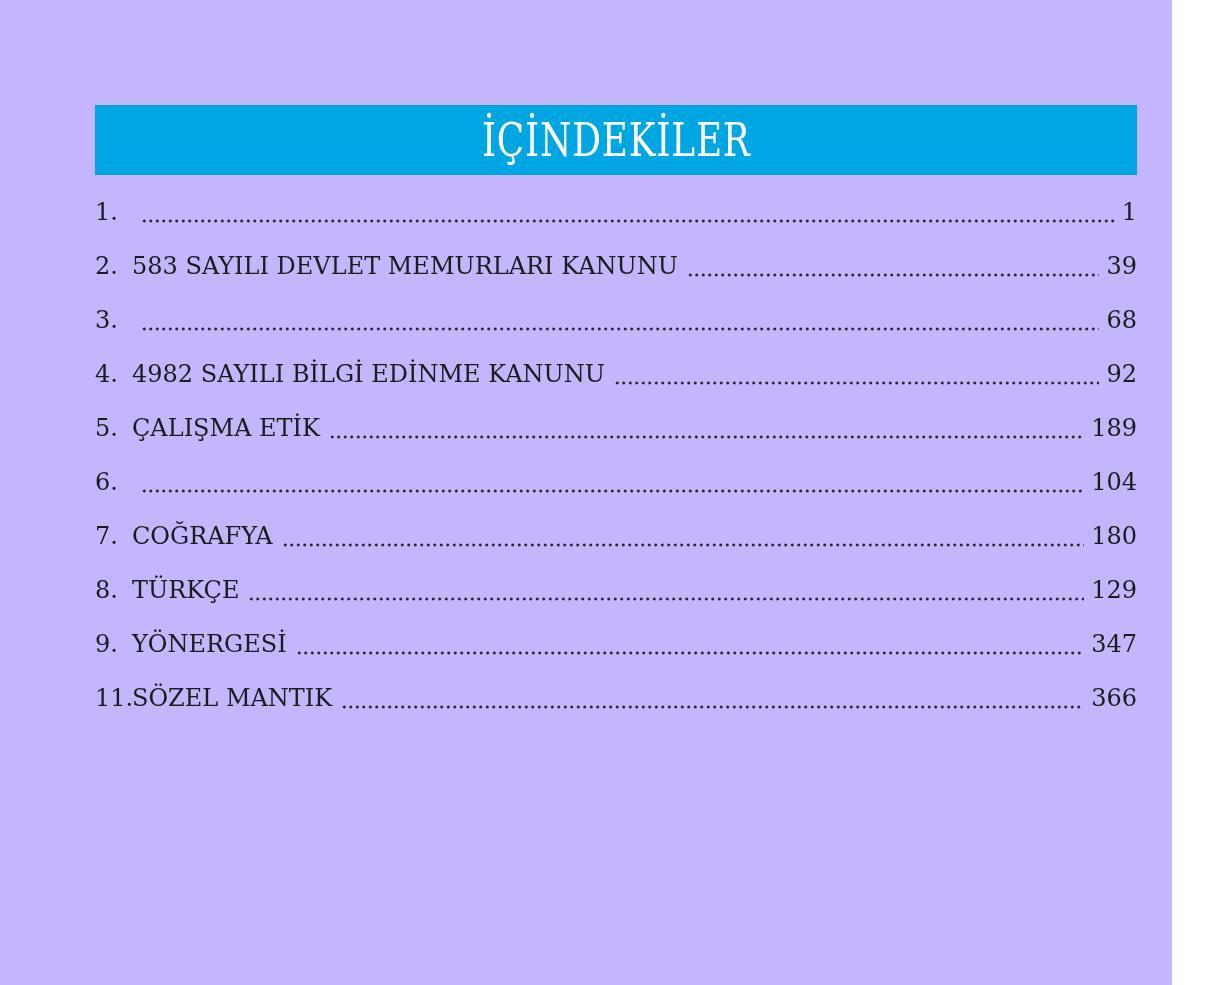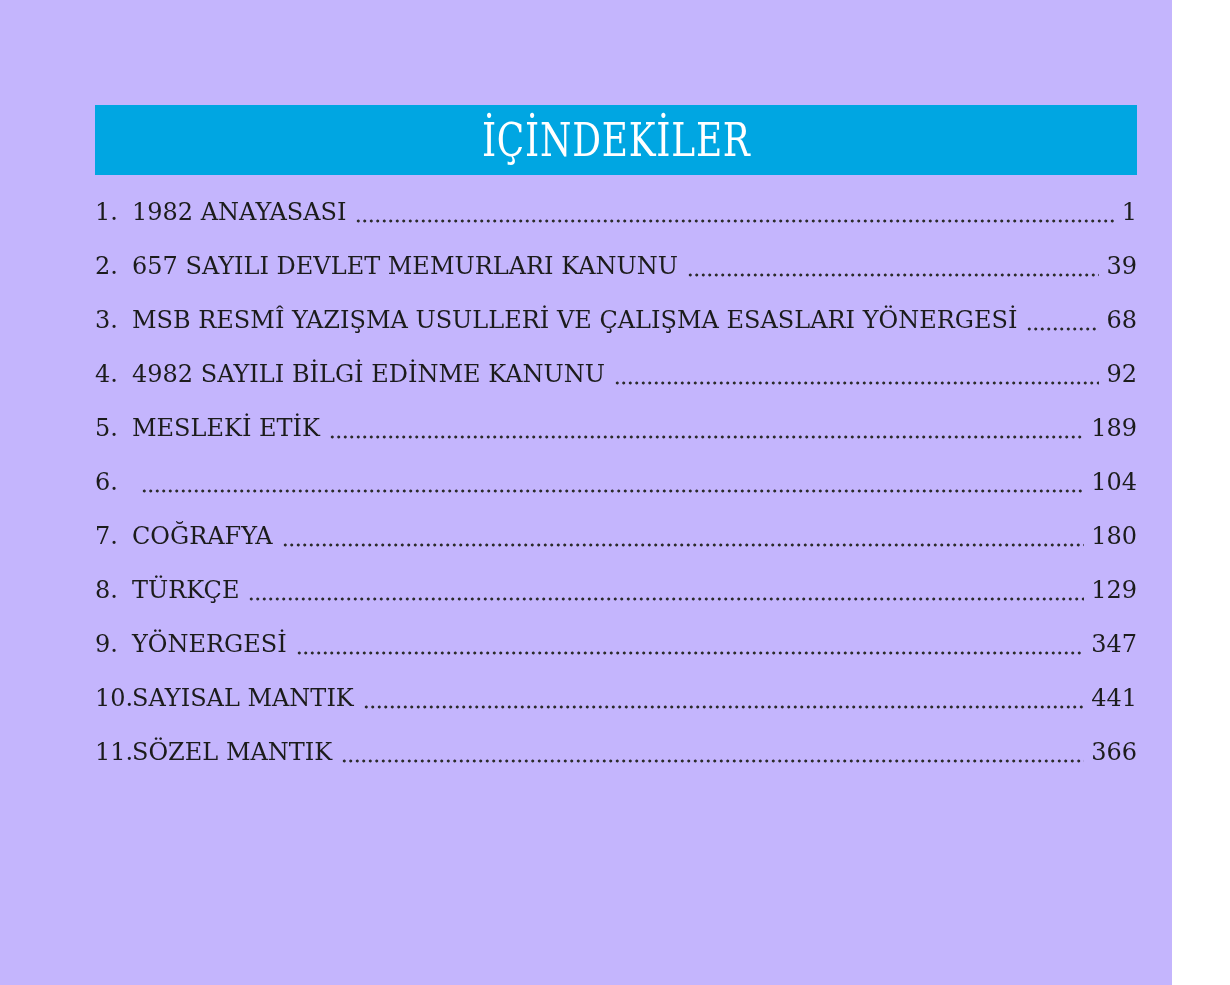--- a/index.html
+++ b/index.html
@@ -77,45 +77,43 @@
 
 <div class="page">
 
   <div class="header-bar" style="background: rgb(0, 166, 226);">
     <span class="header-title" style="color: rgb(255, 255, 255);">İÇİNDEKİLER</span>
   </div>
 
   <div class="toc-list" id="toc-list">
       <div class="toc-row">
         <span class="toc-num">1.</span>
-        <span class="toc-title">1982 ANAYASASI</span>
         <span class="toc-leader"></span>
         <span class="toc-page">1</span>
       </div>
       <div class="toc-row">
         <span class="toc-num">2.</span>
-        <span class="toc-title">657 SAYILI DEVLET MEMURLARI KANUNU</span>
+        <span class="toc-title">583 SAYILI DEVLET MEMURLARI KANUNU</span>
         <span class="toc-leader"></span>
         <span class="toc-page">39</span>
       </div>
       <div class="toc-row">
         <span class="toc-num">3.</span>
-        <span class="toc-title">MSB RESMÎ YAZIŞMA USULLERİ VE ÇALIŞMA ESASLARI YÖNERGESİ</span>
         <span class="toc-leader"></span>
         <span class="toc-page">68</span>
       </div>
       <div class="toc-row">
         <span class="toc-num">4.</span>
         <span class="toc-title">4982 SAYILI BİLGİ EDİNME KANUNU</span>
         <span class="toc-leader"></span>
         <span class="toc-page">92</span>
       </div>
       <div class="toc-row">
         <span class="toc-num">5.</span>
-        <span class="toc-title">MESLEKİ ETİK</span>
+        <span class="toc-title">ÇALIŞMA ETİK</span>
         <span class="toc-leader"></span>
         <span class="toc-page">189</span>
       </div>
       <div class="toc-row">
         <span class="toc-num">6.</span>
         <span class="toc-leader"></span>
         <span class="toc-page">104</span>
       </div>
       <div class="toc-row">
         <span class="toc-num">7.</span>
@@ -129,26 +127,20 @@
         <span class="toc-leader"></span>
         <span class="toc-page">129</span>
       </div>
       <div class="toc-row">
         <span class="toc-num">9.</span>
         <span class="toc-title">YÖNERGESİ</span>
         <span class="toc-leader"></span>
         <span class="toc-page">347</span>
       </div>
       <div class="toc-row">
-        <span class="toc-num">10.</span>
-        <span class="toc-title">SAYISAL MANTIK</span>
-        <span class="toc-leader"></span>
-        <span class="toc-page">441</span>
-      </div>
-      <div class="toc-row">
         <span class="toc-num">11.</span>
         <span class="toc-title">SÖZEL MANTIK</span>
         <span class="toc-leader"></span>
         <span class="toc-page">366</span>
       </div>
     </div>
 
 </div>
 
 </body></html>

